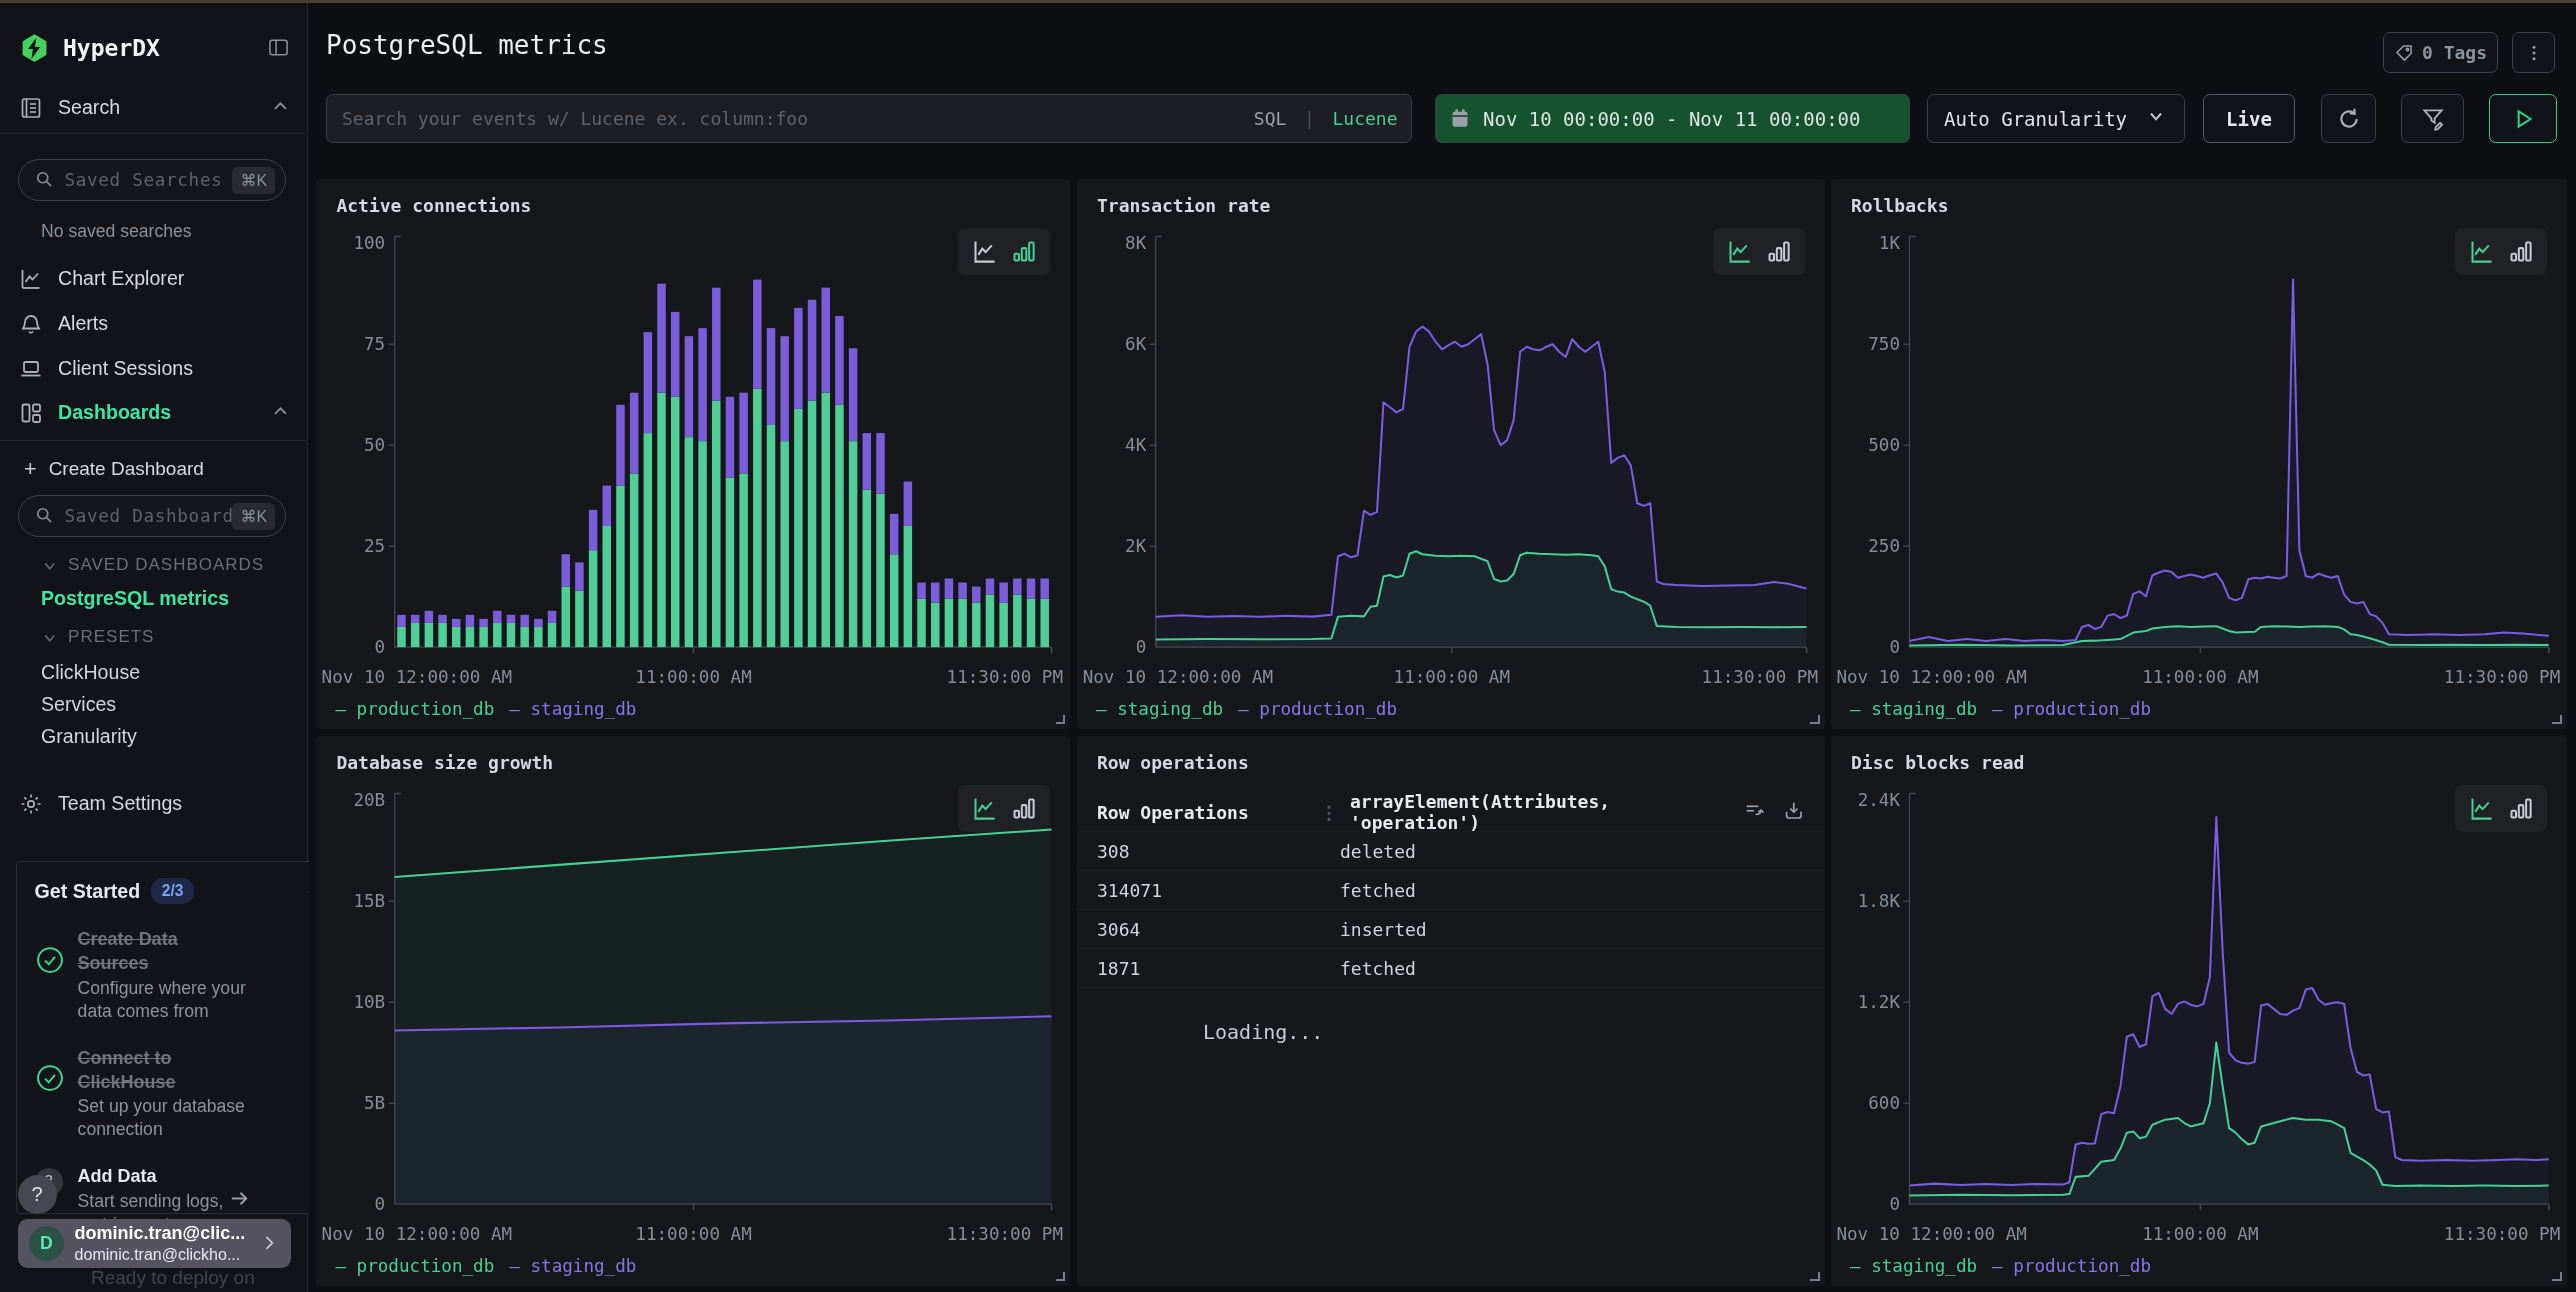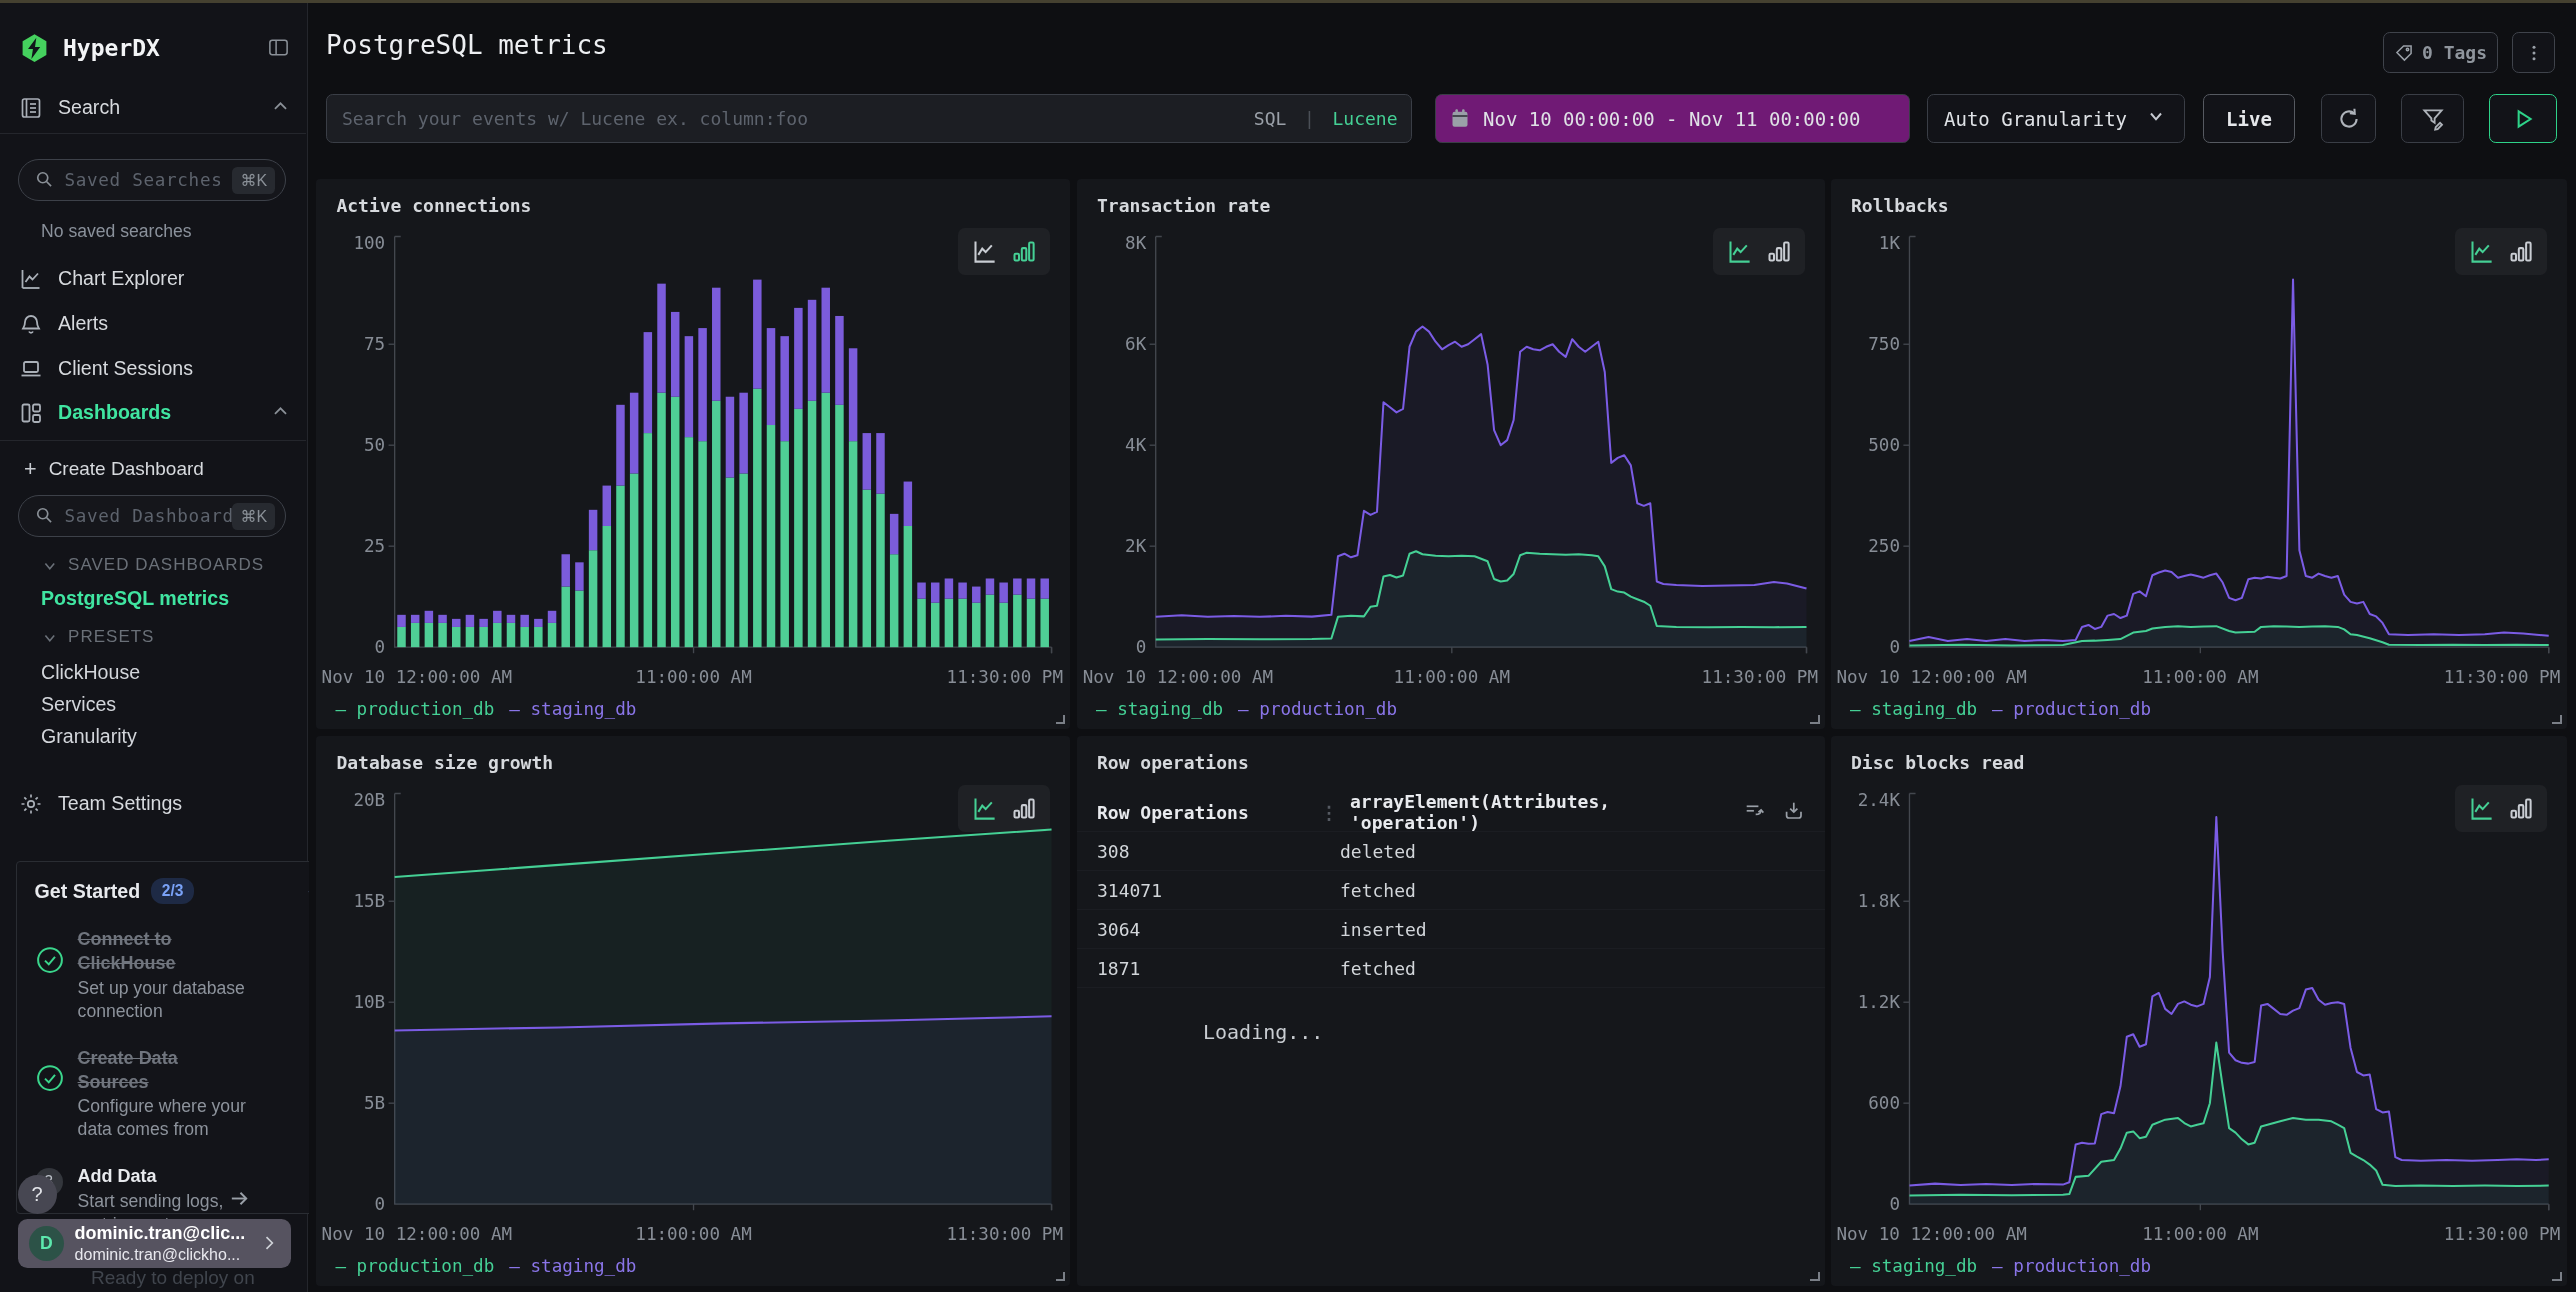--- a/index.html
+++ b/index.html
@@ -281,34 +281,34 @@
       </span>
     </div>
     <div class="gsitem">
       <span class="gsic">
         <svg viewBox="0 0 24 24" fill="none" stroke="currentColor" stroke-width="1.6">
             <circle cx="12" cy="12" r="9.5"></circle>
             <polyline points="8,12.5 11,15.5 16,9.5"></polyline>
           </svg>
       </span>
       <span class="gstxt">
-        <div class="gst-title done">Connect to ClickHouse</div>
-        <div class="gst-desc">Set up your database connection</div>
+        <div class="gst-title done">Create Data Sources</div>
+        <div class="gst-desc">Configure where your data comes from</div>
       </span>
     </div>
     <div class="gsitem">
       <span class="gsic">
         <svg viewBox="0 0 24 24" fill="none" stroke="currentColor" stroke-width="1.6">
             <circle cx="12" cy="12" r="9.5"></circle>
             <polyline points="8,12.5 11,15.5 16,9.5"></polyline>
           </svg>
       </span>
       <span class="gstxt">
-        <div class="gst-title done">Create Data Sources</div>
-        <div class="gst-desc">Configure where your data comes from</div>
+        <div class="gst-title done">Connect to ClickHouse</div>
+        <div class="gst-desc">Set up your database connection</div>
       </span>
     </div>
     <div class="gsitem">
       <span class="gstep">
           <div>3</div>
         </span>
       <span class="gstxt" style="width:149px;">
         <div class="gst-title">Add Data</div>
         <div class="gst-desc">Start sending logs, metrics, or traces</div>
       </span>
@@ -358,21 +358,21 @@
 
   <div id="searchbar" class="tb">
     <span class="ph mono">Search your events w/ Lucene ex. column:foo</span>
     <span class="langs mono">
       <span style="color:#9aa0a8;">SQL</span>
       <span style="color:#4a4f57;margin:0 6.8px;">|</span>
       <span style="color:#45d095;">Lucene</span>
     </span>
   </div>
 
-  <div id="datebtn" class="tb" style="background:#701a75;">
+  <div id="datebtn" class="tb" style="background:#14532d;">
     <svg viewBox="0 0 24 26">
         <rect x="3" y="5" width="18" height="18" rx="2.5" fill="#9aa0a8"></rect>
         <rect x="6.5" y="2" width="3" height="5" rx="1.2" fill="#9aa0a8"></rect>
         <rect x="14.5" y="2" width="3" height="5" rx="1.2" fill="#9aa0a8"></rect>
         <line x1="3" y1="10" x2="21" y2="10" stroke="#1c1e23" stroke-width="1.6"></line>
       </svg>
     <span class="mono">Nov 10 00:00:00 - Nov 11 00:00:00</span>
   </div>
 
   <div id="granbtn" class="tb">

